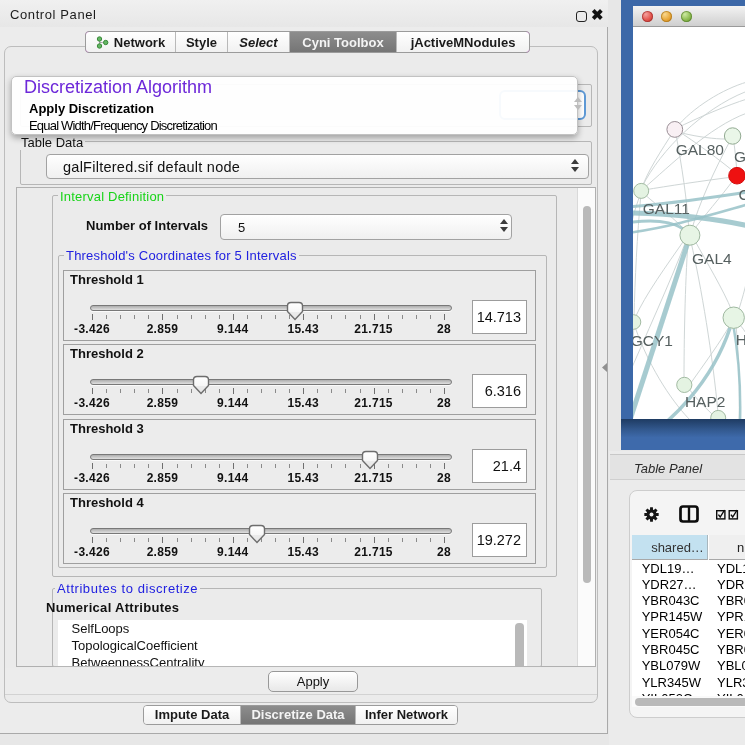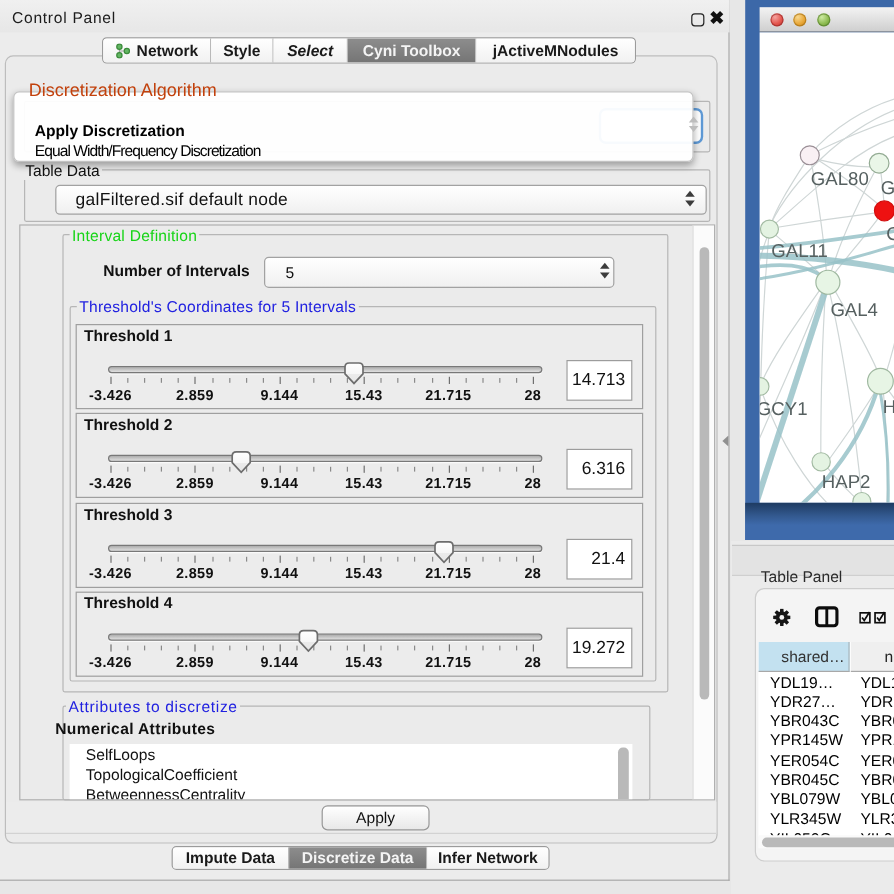--- a/index.html
+++ b/index.html
@@ -34,46 +34,46 @@
 .vbox { position:absolute; left:408px; top:29px; width:55px; height:34px; background:#fff; border:1px solid #9c9c9c; font-size:14.5px; color:#111; text-align:right; line-height:32px; padding-right:5px; }
 #attrlist { position:absolute; left:58px; top:620px; width:469px; height:46px; background:#fff; font-size:13px; color:#111; overflow:hidden; }
 #attrlist .it { padding-left:13.5px; height:17px; line-height:17px; }
 #attrsb { position:absolute; left:457px; top:3px; width:9px; height:70px; background:#b9b9b9; border-radius:4px; }
 #footer { position:absolute; left:5px; top:668px; width:592px; height:27px; background:#ececec; border-bottom:1px solid #d2d2d2; }
 #applybtn { position:absolute; left:268px; top:671px; width:90px; height:21px; border:1px solid #989898; border-radius:5px; background:linear-gradient(#ffffff,#e8e8e8); font-size:13px; color:#111; text-align:center; line-height:19px; }
 #popup { position:absolute; left:11px; top:76px; width:567px; height:59px; background:rgba(255,255,255,0.95); border:1px solid #c2c2c2; border-radius:5px; box-shadow:0 3px 6px rgba(0,0,0,0.32); z-index:50; font-size:13px; }
 #popup .r1 { position:absolute; top:9px; width:100%; text-align:center; color:#a9a9a9; letter-spacing:0.5px; }
 #popup .r2 { position:absolute; top:24px; left:17px; font-weight:bold; color:#000; }
 #popup .r3 { position:absolute; top:40.5px; left:17px; color:#000; letter-spacing:-0.8px; }
-#ghosttitle { position:absolute; left:24px; top:67px; font-size:15px; color:#c2410c; z-index:51; }
+#ghosttitle { position:absolute; left:24px; top:77px; font-size:18px; color:#6d28d9; z-index:51; }
 #bwin { position:absolute; left:621px; top:0; width:124px; height:450px; background:#3c68a8; }
 #btitle { position:absolute; left:633px; top:6px; width:112px; height:21px; background:linear-gradient(#f3f3f3,#cfcfcf); border-bottom:1px solid #9a9a9a; }
 .tl { position:absolute; top:12px; width:11px; height:11px; border-radius:50%; }
 #canvas { position:absolute; left:633px; top:27px; width:112px; height:392px; background:#fff; overflow:hidden; }
 #rbg { position:absolute; left:609px; top:451px; width:136px; height:294px; background:#ebebeb; }
 #tpbar { position:absolute; left:610px; top:454px; width:135px; height:26px; background:#e3e3e3; border-top:1px solid #c8c8c8; border-bottom:1px solid #cfcfcf; }
-#tpbar span { position:absolute; left:24px; top:18px; font-size:13px; color:#2a2a2a; }
+#tpbar span { position:absolute; left:24px; top:6px; font-size:13px; color:#2a2a2a;font-style:italic; }
 #tablepanel { position:absolute; left:629px; top:490px; width:130px; height:228px; border:1px solid #cdcdcd; border-radius:8px; background:#f4f4f4; }
 #tblwrap { position:absolute; left:632px; top:535px; width:113px; height:162px; background:#fff; overflow:hidden; }
 .hdr1 { position:absolute; left:0; top:0; width:76px; height:25px; background:#c3e1f0; border-right:1px solid #a8b6bd; border-bottom:1px solid #a8a8a8; font-size:13px; color:#333; text-align:center; line-height:25px; padding-left:16px; }
 .hdr2 { position:absolute; left:77px; top:0; width:37px; height:25px; background:#efefef; border-bottom:1px solid #a8a8a8; font-size:13px; color:#222; padding-left:28px; line-height:25px; }
 .cell1 { position:absolute; left:9.7px; font-size:13px; color:#000; height:16.3px; line-height:16.3px;text-align:center; }
 .cell2 { position:absolute; left:85px; font-size:13px; color:#000; height:16.3px; line-height:16.3px; }
 #hsb { position:absolute; left:632px; top:696px; width:113px; height:11px; background:#fafafa; }
 #hsbth { position:absolute; left:3px; top:1.5px; width:120px; height:8px; background:#b9b9b9; border-radius:4px; }
 </style></head>
 <body>
 <div id="lwin"></div>
 <div id="titlebar">
     <span style="position:absolute;left:10px;top:7px;color:#1c1c1c;letter-spacing:0.6px;">Control Panel</span>
   </div>
 <div id="btnFloat"></div>
 <div id="btnClose">✖</div>
 
-<div class="tabs" style="left:85px; top:31px; background:#ffffff;justify-content:flex-end;">
+<div class="tabs" style="left:85px; top:31px; background:#a21caf;justify-content:flex-end;">
   <div class="tab" style="width:90px;"><svg width="13" height="13" viewBox="0 0 13 13" style="margin-right:5px">
         <path d="M3.5 3.5 L3.5 9.5 M3.5 6.5 C 6 6.5 7 6.5 9.5 6.5" fill="none" stroke="#9e9e9e" stroke-width="1"></path>
         <circle cx="3.5" cy="3" r="2.2" fill="#63b663" stroke="#3b8a3b"></circle>
         <circle cx="3.5" cy="10" r="2.2" fill="#63b663" stroke="#3b8a3b"></circle>
         <circle cx="9.7" cy="6.5" r="2.2" fill="#63b663" stroke="#3b8a3b"></circle>
       </svg>Network</div>
   <div class="tab" style="width:52px;">Style</div>
   <div class="tab" style="width:62px;font-style:italic;">Select</div>
   <div class="tab sel" style="width:107px;">Cyni Toolbox</div>
   <div class="tab" style="width:132px;">jActiveMNodules</div>

